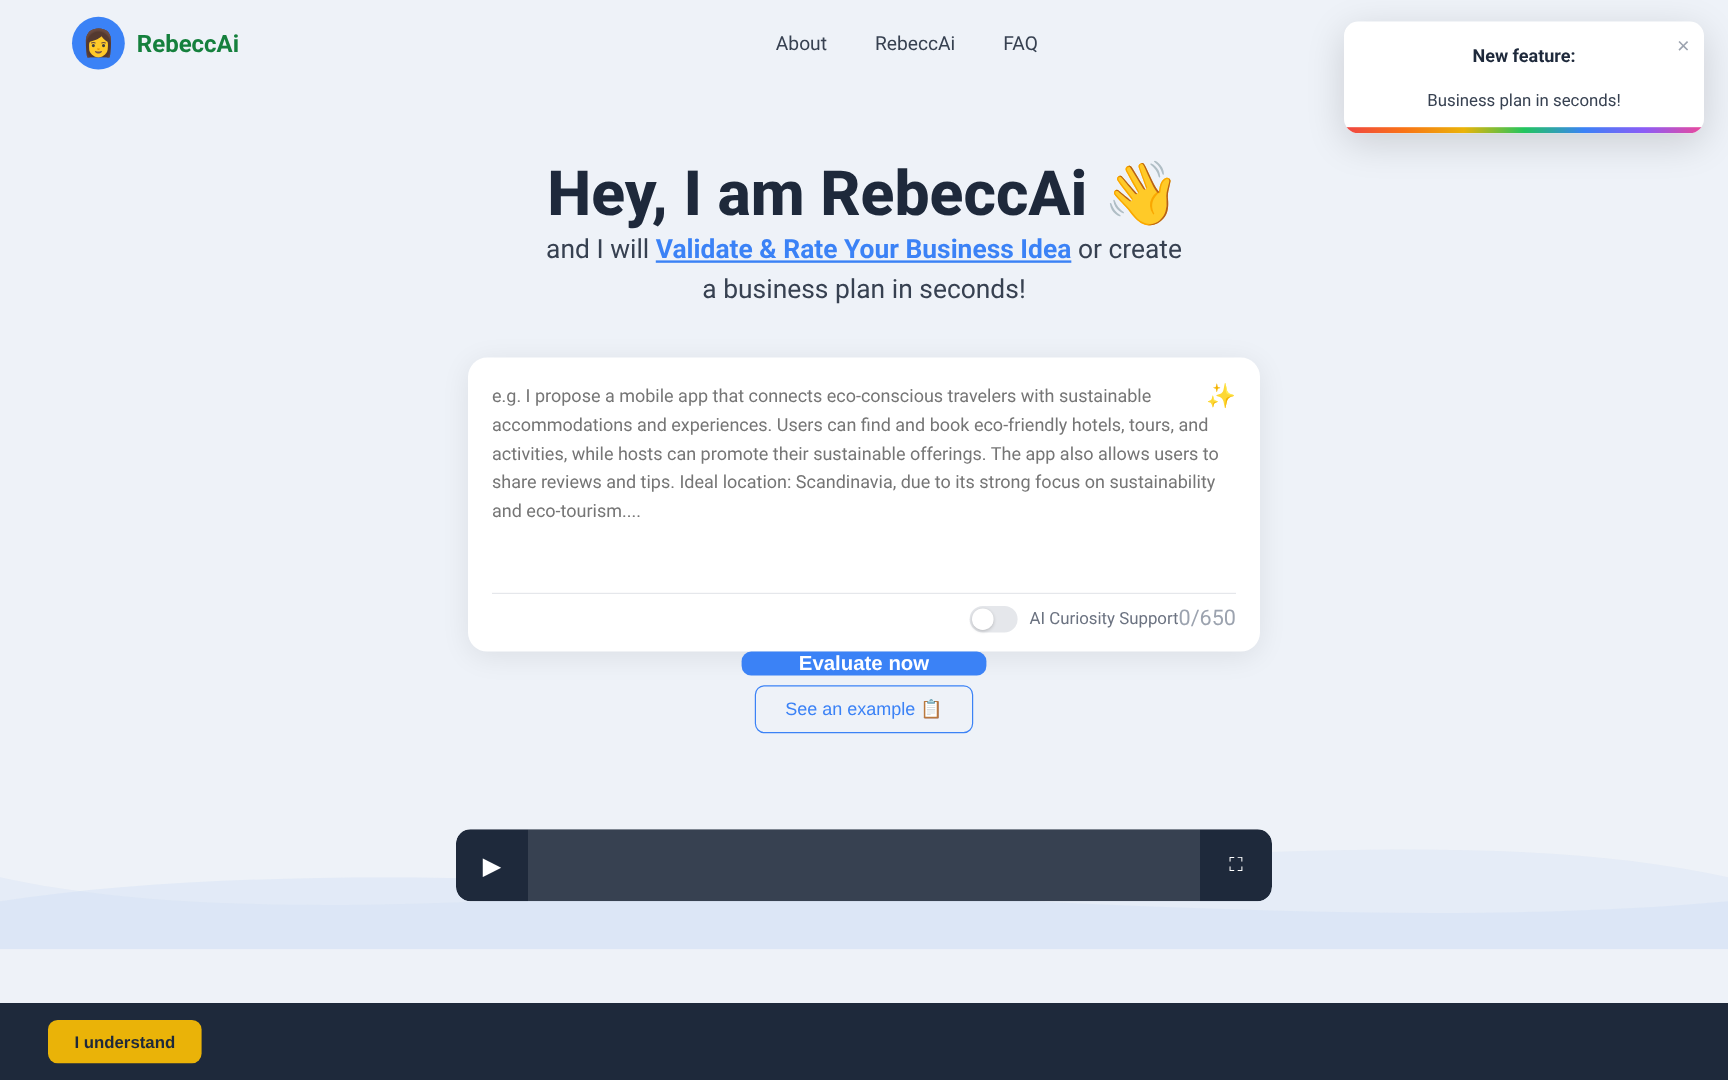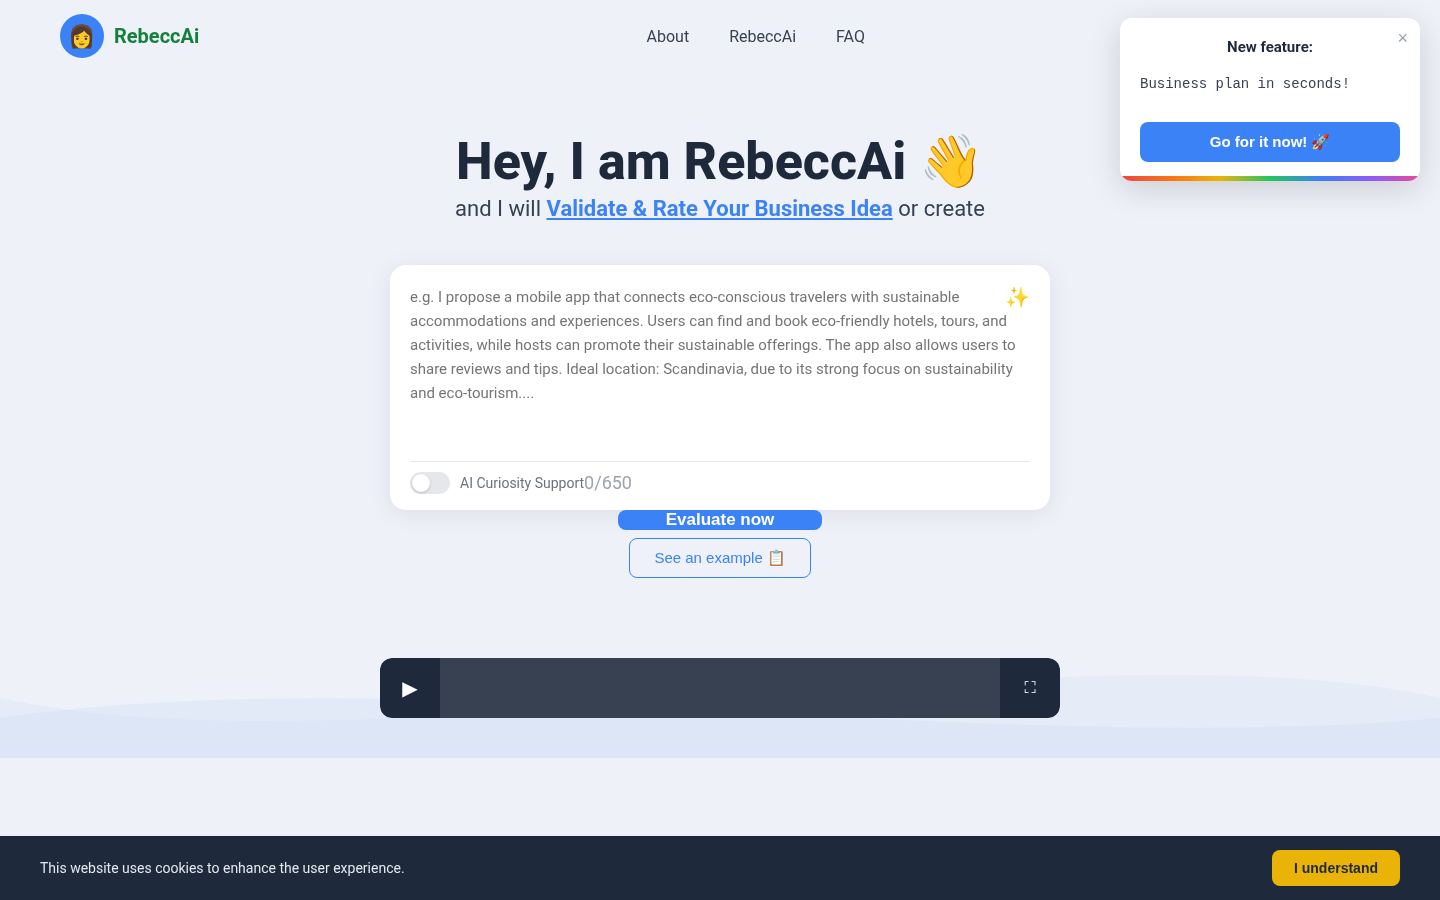--- a/index.html
+++ b/index.html
@@ -129,21 +129,21 @@
       font-size: 20px;
     }
     .card-divider {
       height: 1px;
       background: #e5e7eb;
       margin: 12px 20px 0;
     }
     .card-footer {
       display: flex;
       align-items: center;
-      justify-content: flex-start;
+      justify-content: flex-end;
       padding: 10px 20px 16px;
     }
     .toggle-wrap {
       display: flex;
       align-items: center;
       gap: 10px;
     }
     .toggle {
       width: 40px;
       height: 22px;
@@ -269,22 +269,22 @@
     .popup-title {
       font-size: 15px;
       font-weight: 700;
       color: #1e293b;
       text-align: center;
       margin-bottom: 20px;
     }
     .popup-subtitle {
       font-size: 14px;
       color: #374151;
-      margin-bottom: 30px;
-      font-family: Liberation Mono, monospace;
+      text-align: center;
+      margin-bottom: 14px;
     }
     .popup-btn {
       display: block;
       width: 100%;
       background: #3b82f6;
       color: #fff;
       border: none;
       border-radius: 8px;
       padding: 11px;
       font-size: 15px;
@@ -365,20 +365,21 @@
       <span>📋</span>
     </div>
   </div>
 </nav>
 
 <div class="hero-container">
   <div class="hero hero-content">
     <h1 class="hero-title">Hey, I am RebeccAi 👋</h1>
     <p class="hero-subtitle">
       <span>and I will </span><span class="hero-highlight">Validate &amp; Rate Your Business Idea</span><span> or create</span><br>
+      <span>a business plan in seconds!</span>
     </p>
 
     <div class="main-card">
       <div class="textarea-wrap">
         <textarea class="idea-textarea" placeholder="e.g. I propose a mobile app that connects eco-conscious travelers with sustainable accommodations and experiences. Users can find and book eco-friendly hotels, tours, and activities, while hosts can promote their sustainable offerings. The app also allows users to share reviews and tips. Ideal location: Scandinavia, due to its strong focus on sustainability and eco-tourism...." style=""></textarea>
         <button class="magic-icon-btn">
           <span>✨</span>
         </button>
       </div>
       <div class="card-divider"></div>
@@ -413,20 +414,18 @@
   <svg class="wave-bg" viewBox="0 0 1440 220" preserveAspectRatio="none" xmlns="http://www.w3.org/2000/svg">
     <path d="M0,160 C360,240 1080,80 1440,160 L1440,220 L0,220 Z" fill="#dce6f5" opacity="0.5"></path>
     <path d="M0,180 C400,120 1000,220 1440,180 L1440,220 L0,220 Z" fill="#d0dff5" opacity="0.4"></path>
   </svg>
 </div>
 
 <div class="popup">
   <button class="popup-close">×</button>
   <div class="popup-title">New feature:</div>
   <div class="popup-subtitle">Business plan in seconds!</div>
-  <button class="popup-btn">Go for it now! 🚀</button>
   <div class="popup-rainbow"></div>
 </div>
 
 <div class="cookie-bar">
-  <span class="cookie-text">This website uses cookies to enhance the user experience.</span>
   <button class="cookie-btn">I understand</button>
 </div>
 
 </body></html>

